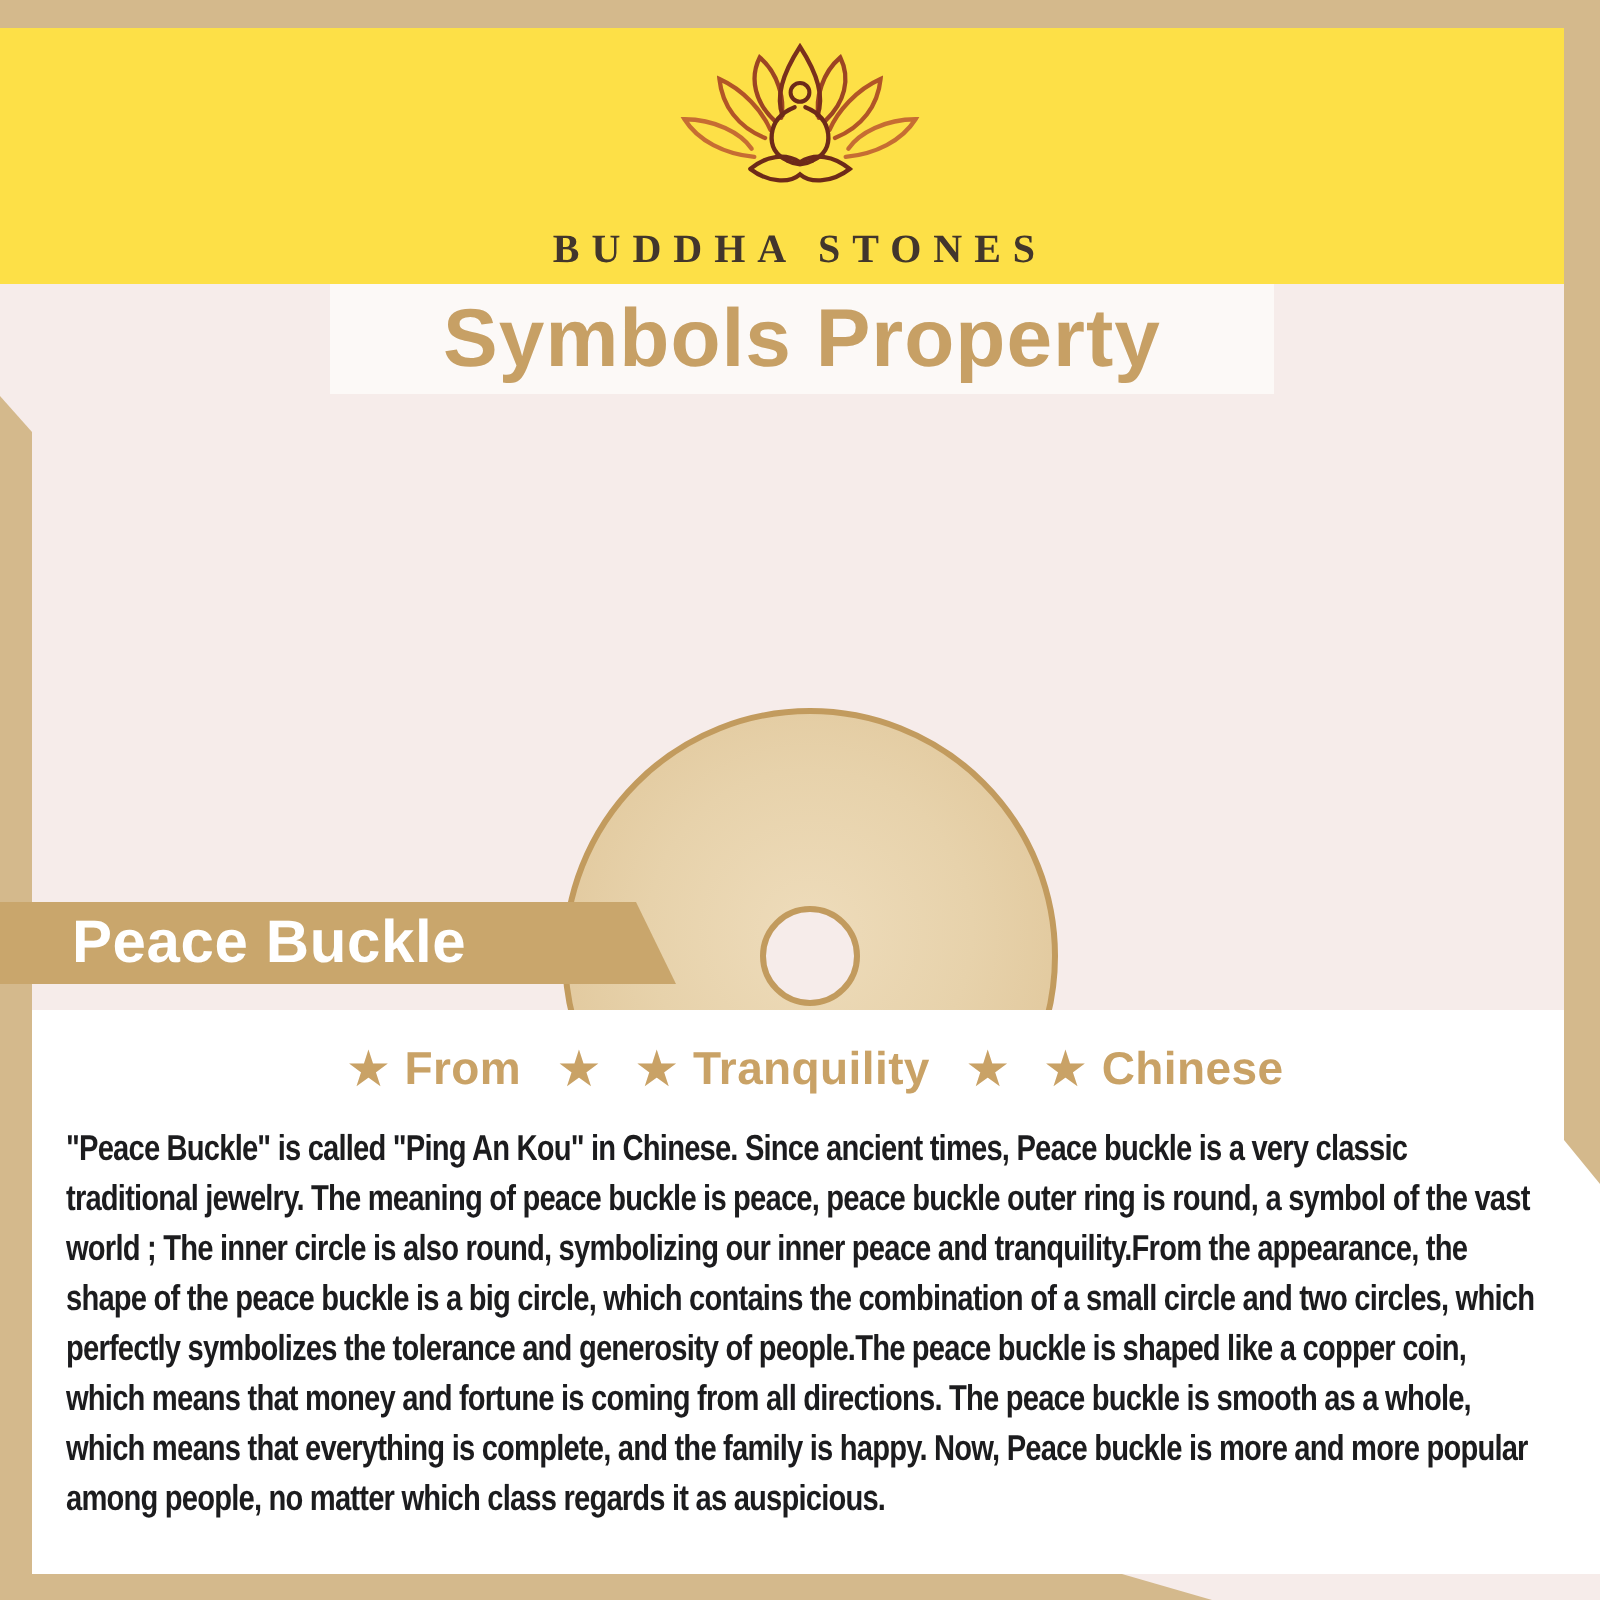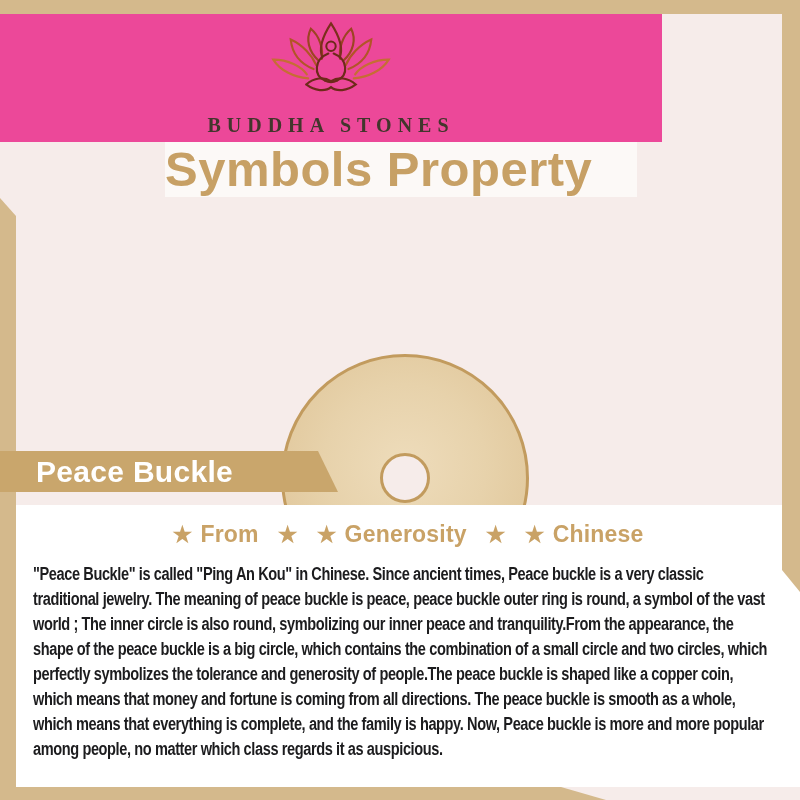--- a/index.html
+++ b/index.html
@@ -17,31 +17,31 @@
   .strip-right{
     position:absolute;left:778px;top:14px;width:22px;height:578px;background:#d4b98c;z-index:5;
     clip-path:polygon(4px 0,100% 0,100% 100%,4px calc(100% - 22px));
     border-left:3px solid #fbf6f2;box-sizing:border-box;
   }
   .band-bottom{
     position:absolute;left:0;top:787px;width:800px;height:13px;background:#d4b98c;z-index:6;
     clip-path:polygon(0 0,561px 0,606px 100%,0 100%);
   }
   
-  .header{position:absolute;left:0;top:14px;width:662px;height:128px;background:#ec4899;z-index:1;}
+  .header{position:absolute;left:0;top:14px;width:800px;height:128px;background:#fde047;z-index:1;}
   .logo{position:absolute;left:50%;top:4px;transform:translateX(-50%);}
   .brand-name{
     position:absolute;left:0;top:100px;width:100%;text-align:center;
     font-family:"Liberation Serif", serif;font-size:20px;font-weight:600;
     letter-spacing:6px;color:#42362c;
   }
   .title-band{
     position:absolute;left:165px;top:142px;width:472px;height:55px;
-    background:#fcf9f7;z-index:2;text-align:left;line-height:55px;
-    font-size:49px;font-weight:700;color:#c7a065;letter-spacing:0.5px;
+    background:#fcf9f7;z-index:2;text-align:center;line-height:55px;
+    font-size:41px;font-weight:700;color:#c7a065;letter-spacing:0.5px;
   }
   
   .showcase{position:absolute;left:0;top:142px;width:800px;height:363px;background:#f6ecea;z-index:0;}
   .buckle{
     position:absolute;left:281px;top:212px;width:242px;height:242px;border-radius:50%;
     background:radial-gradient(circle at 50% 45%, #eedcbb 0%, #e7d2ab 45%, #ddc192 100%);
     border:3px solid #c29b5e;z-index:1;
   }
   .buckle-hole{
     position:absolute;left:50%;top:50%;width:44px;height:44px;margin:-25px 0 0 -25px;
@@ -118,21 +118,21 @@
     <div class="props-row">
       <div class="prop-item">
         <span class="star">★</span>
         <span>From</span>
       </div>
       <div class="prop-item">
         <span class="star">★</span>
       </div>
       <div class="prop-item">
         <span class="star">★</span>
-        <span>Generosity</span>
+        <span>Tranquility</span>
       </div>
       <div class="prop-item">
         <span class="star">★</span>
       </div>
       <div class="prop-item">
         <span class="star">★</span>
         <span>Chinese</span>
       </div>
     </div>
     <div class="description">"Peace Buckle" is called "Ping An Kou" in Chinese. Since ancient times, Peace buckle is a very classic traditional jewelry. The meaning of peace buckle is peace, peace buckle outer ring is round, a symbol of the vast world ; The inner circle is also round, symbolizing our inner peace and tranquility.From the appearance, the shape of the peace buckle is a big circle, which contains the combination of a small circle and two circles, which perfectly symbolizes the tolerance and generosity of people.The peace buckle is shaped like a copper coin, which means that money and fortune is coming from all directions. The peace buckle is smooth as a whole, which means that everything is complete, and the family is happy. Now, Peace buckle is more and more popular among people, no matter which class regards it as auspicious.</div>

